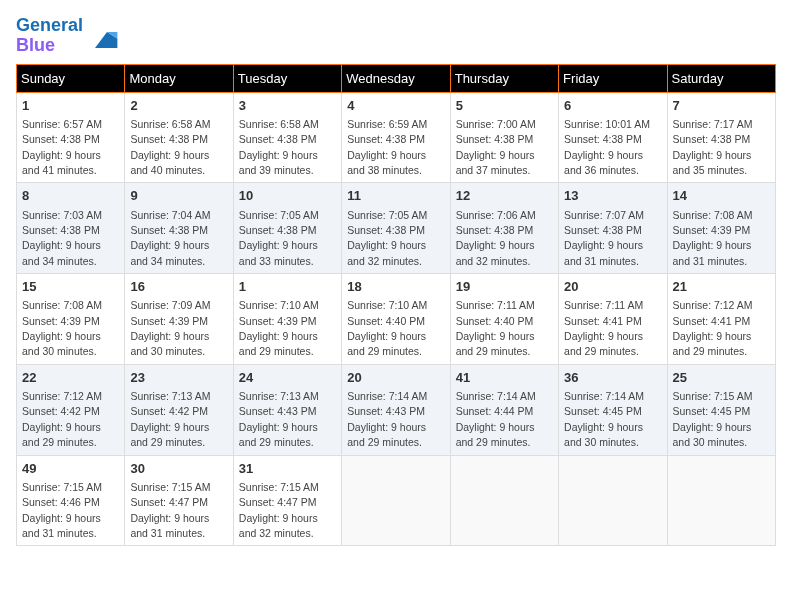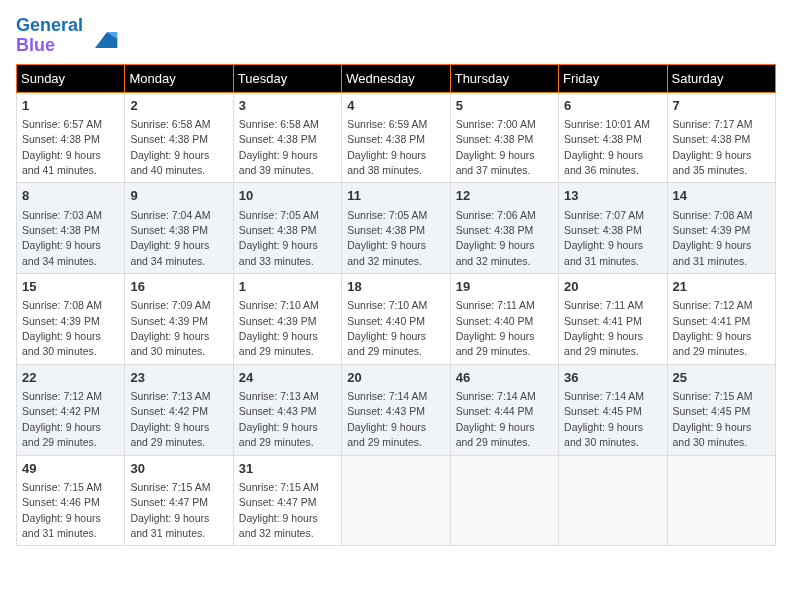--- a/index.html
+++ b/index.html
@@ -301,21 +301,21 @@
         <span class="cell-text">and 29 minutes.</span>
       </td>
         <td>
         <span class="day-number">20</span>
         <span class="cell-text">Sunrise: 7:14 AM</span><br>
         <span class="cell-text">Sunset: 4:43 PM</span><br>
         <span class="cell-text">Daylight: 9 hours</span><br>
         <span class="cell-text">and 29 minutes.</span>
       </td>
         <td>
-        <span class="day-number">46</span>
+        <span class="day-number">41</span>
         <span class="cell-text">Sunrise: 7:14 AM</span><br>
         <span class="cell-text">Sunset: 4:44 PM</span><br>
         <span class="cell-text">Daylight: 9 hours</span><br>
         <span class="cell-text">and 29 minutes.</span>
       </td>
         <td>
         <span class="day-number">36</span>
         <span class="cell-text">Sunrise: 7:14 AM</span><br>
         <span class="cell-text">Sunset: 4:45 PM</span><br>
         <span class="cell-text">Daylight: 9 hours</span><br>

